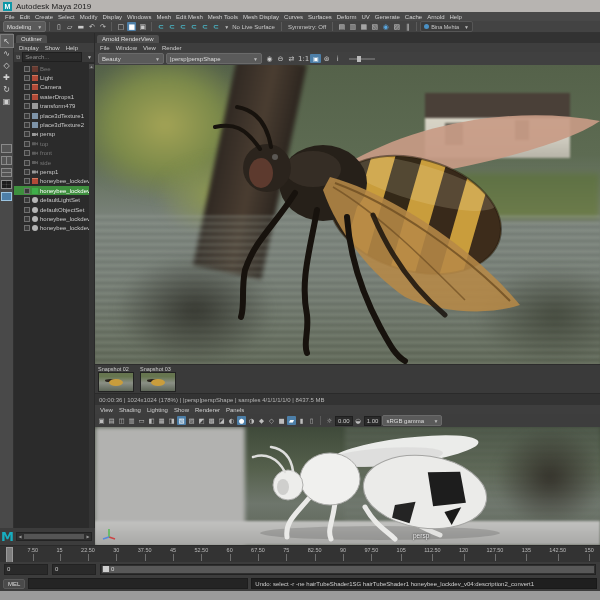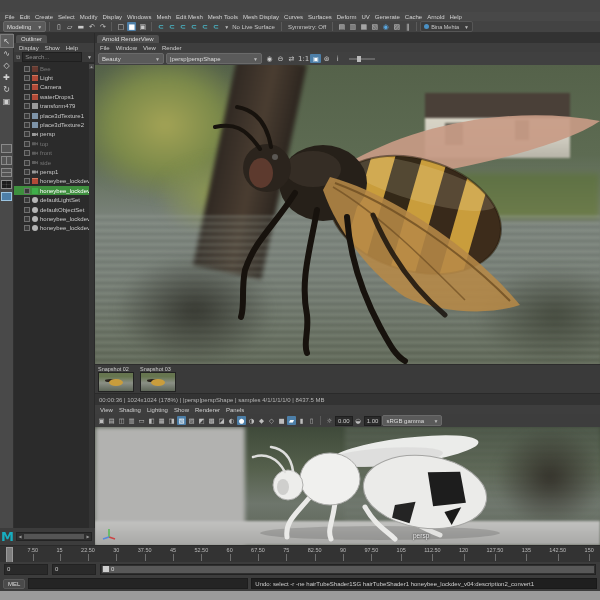--- a/index.html
+++ b/index.html
@@ -101,20 +101,24 @@
   #mellabel{background:#4a4a4a;border:1px solid #5a5a5a;border-radius:2px;padding:1px 4px;color:#ddd;}
   #melinput{width:218px;height:9px;background:#242424;border:1px solid #1d1d1d;}
   #melfeedback{flex:1;height:9px;background:#1f1f1f;border:1px solid #191919;display:flex;align-items:center;padding:0 3px;color:#cfcfcf;white-space:nowrap;overflow:hidden;}
   #bottomstrip{left:0;top:591px;width:600px;height:9px;background:#9b9b9b;}
 </style>
 </head>
 <body>
 
 <div id="stage">
 
+  <div id="titlebar" class="abs">
+    <span class="mlogo">M</span>
+    <span>Autodesk Maya 2019</span>
+  </div>
 
   <div id="menubar" class="abs">
 
   <span class="mi">File</span>
       <span class="mi">Edit</span>
       <span class="mi">Create</span>
       <span class="mi">Select</span>
       <span class="mi">Modify</span>
       <span class="mi">Display</span>
       <span class="mi">Windows</span>

